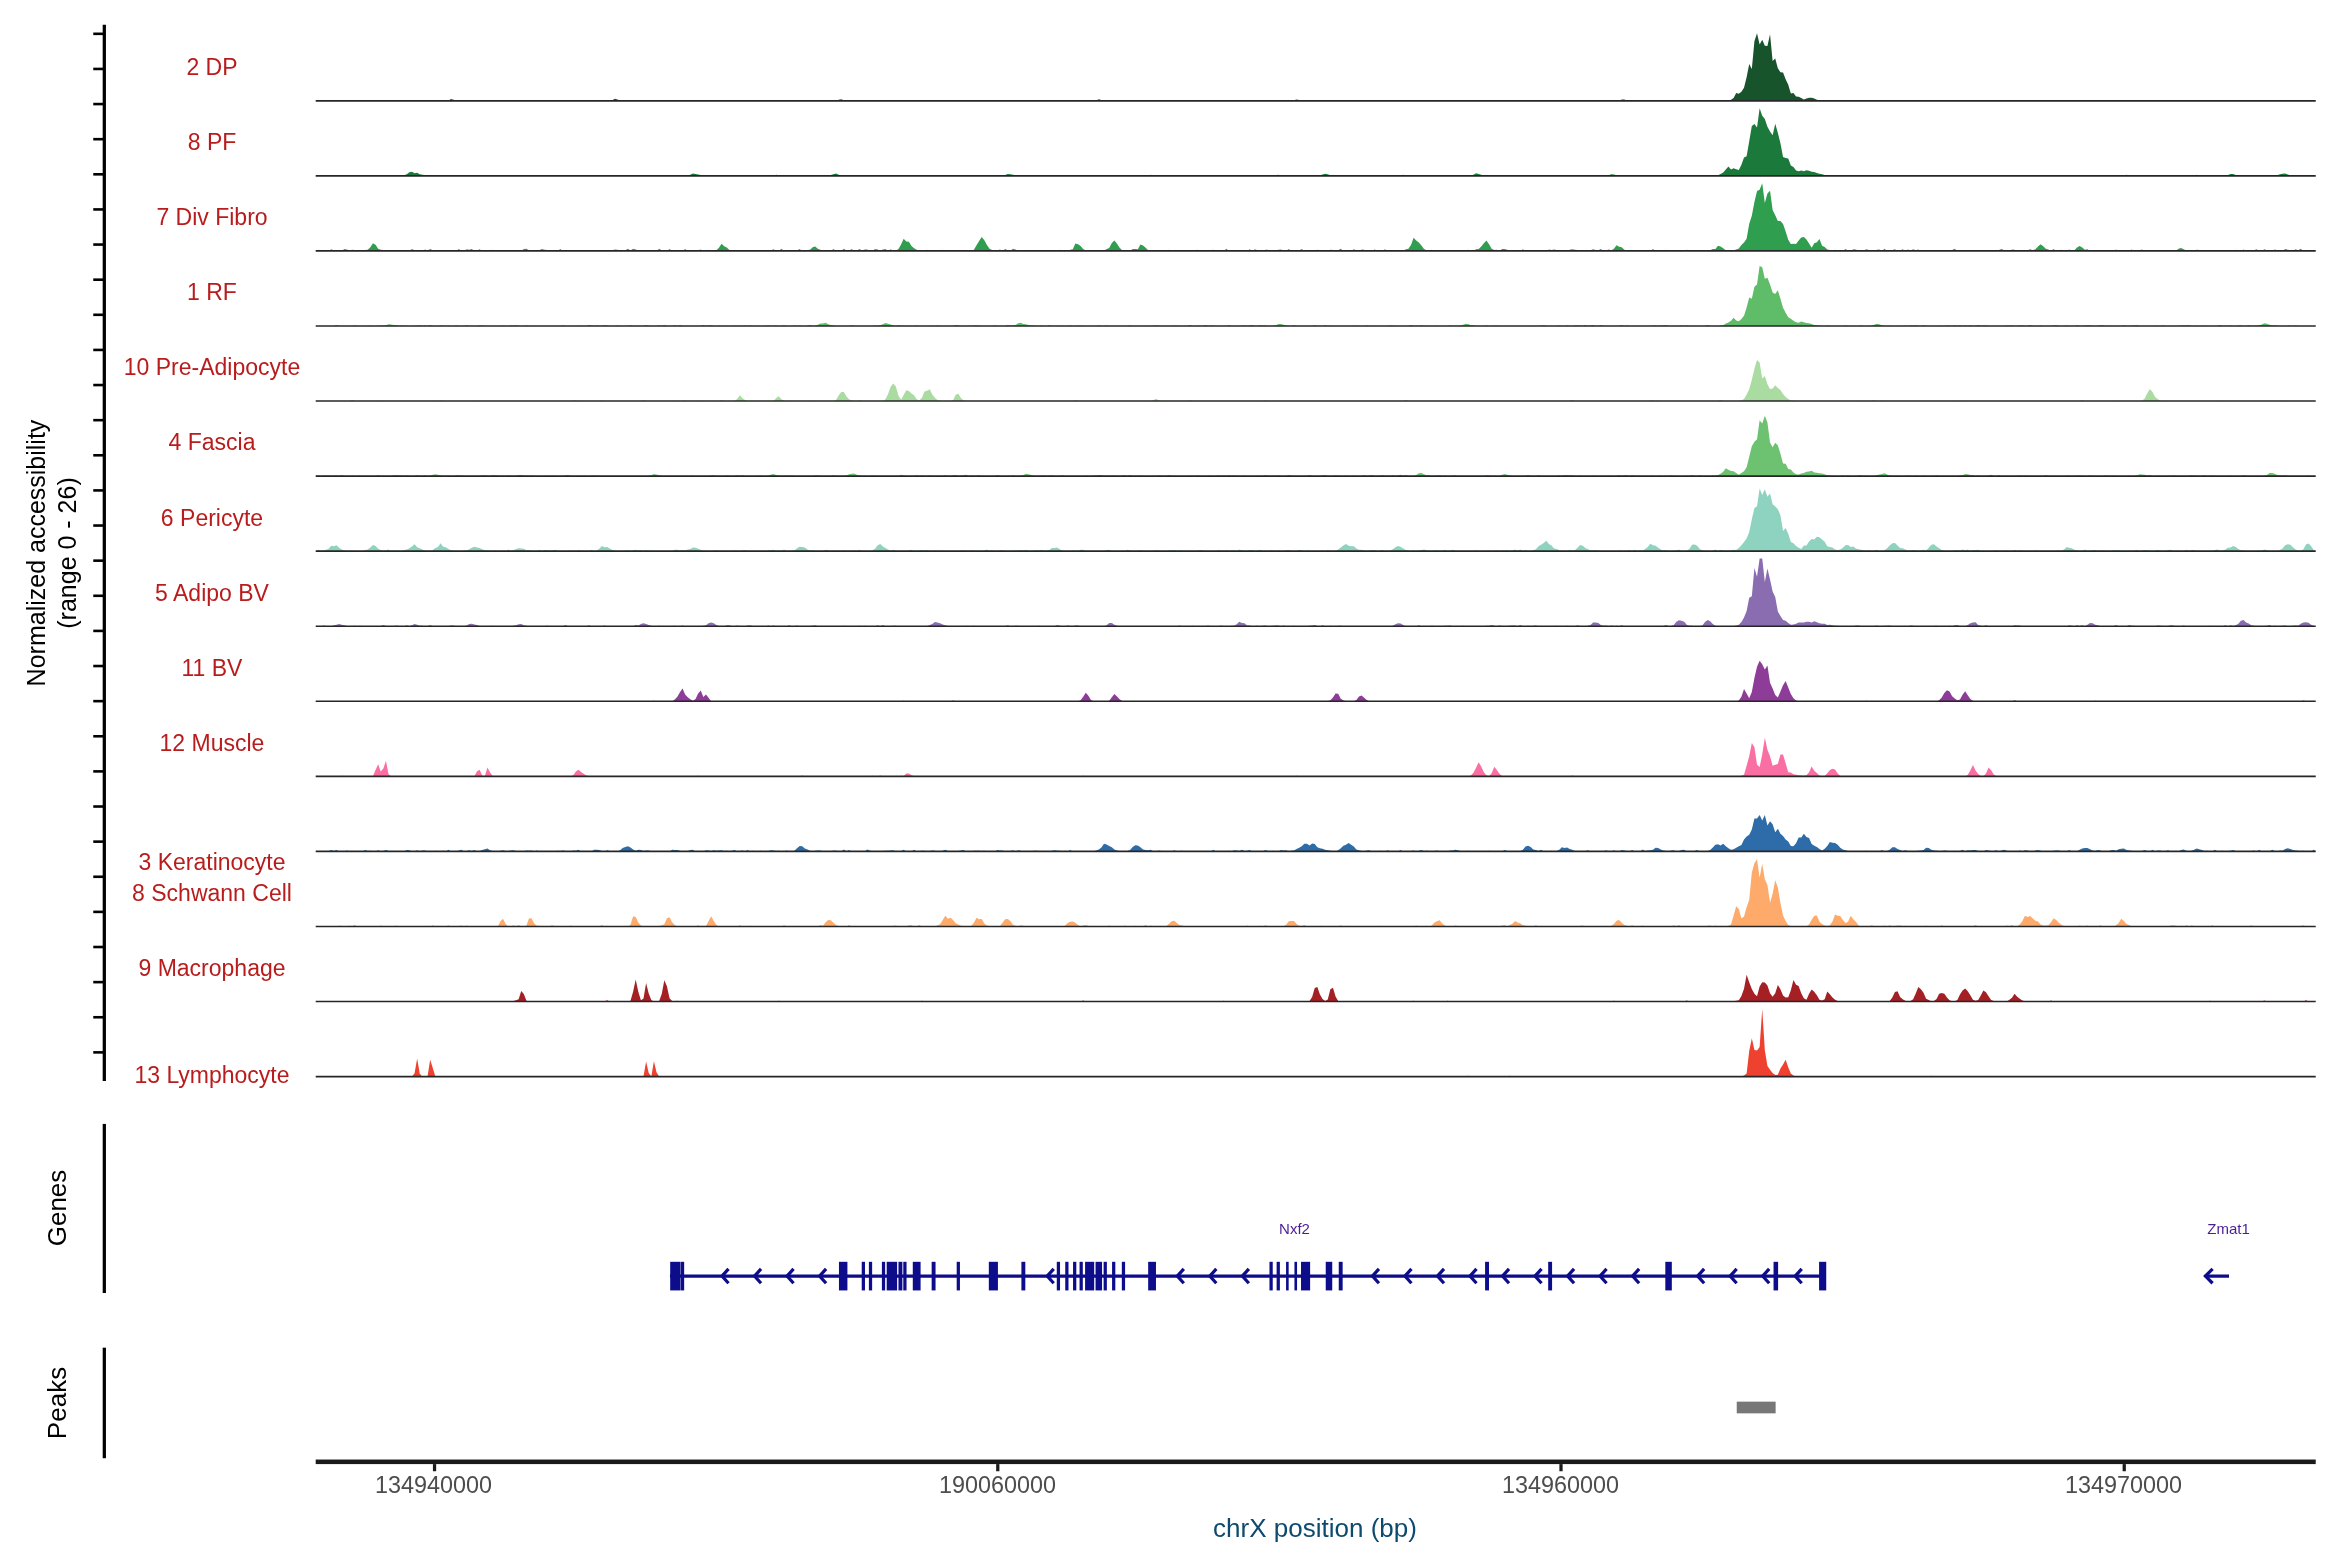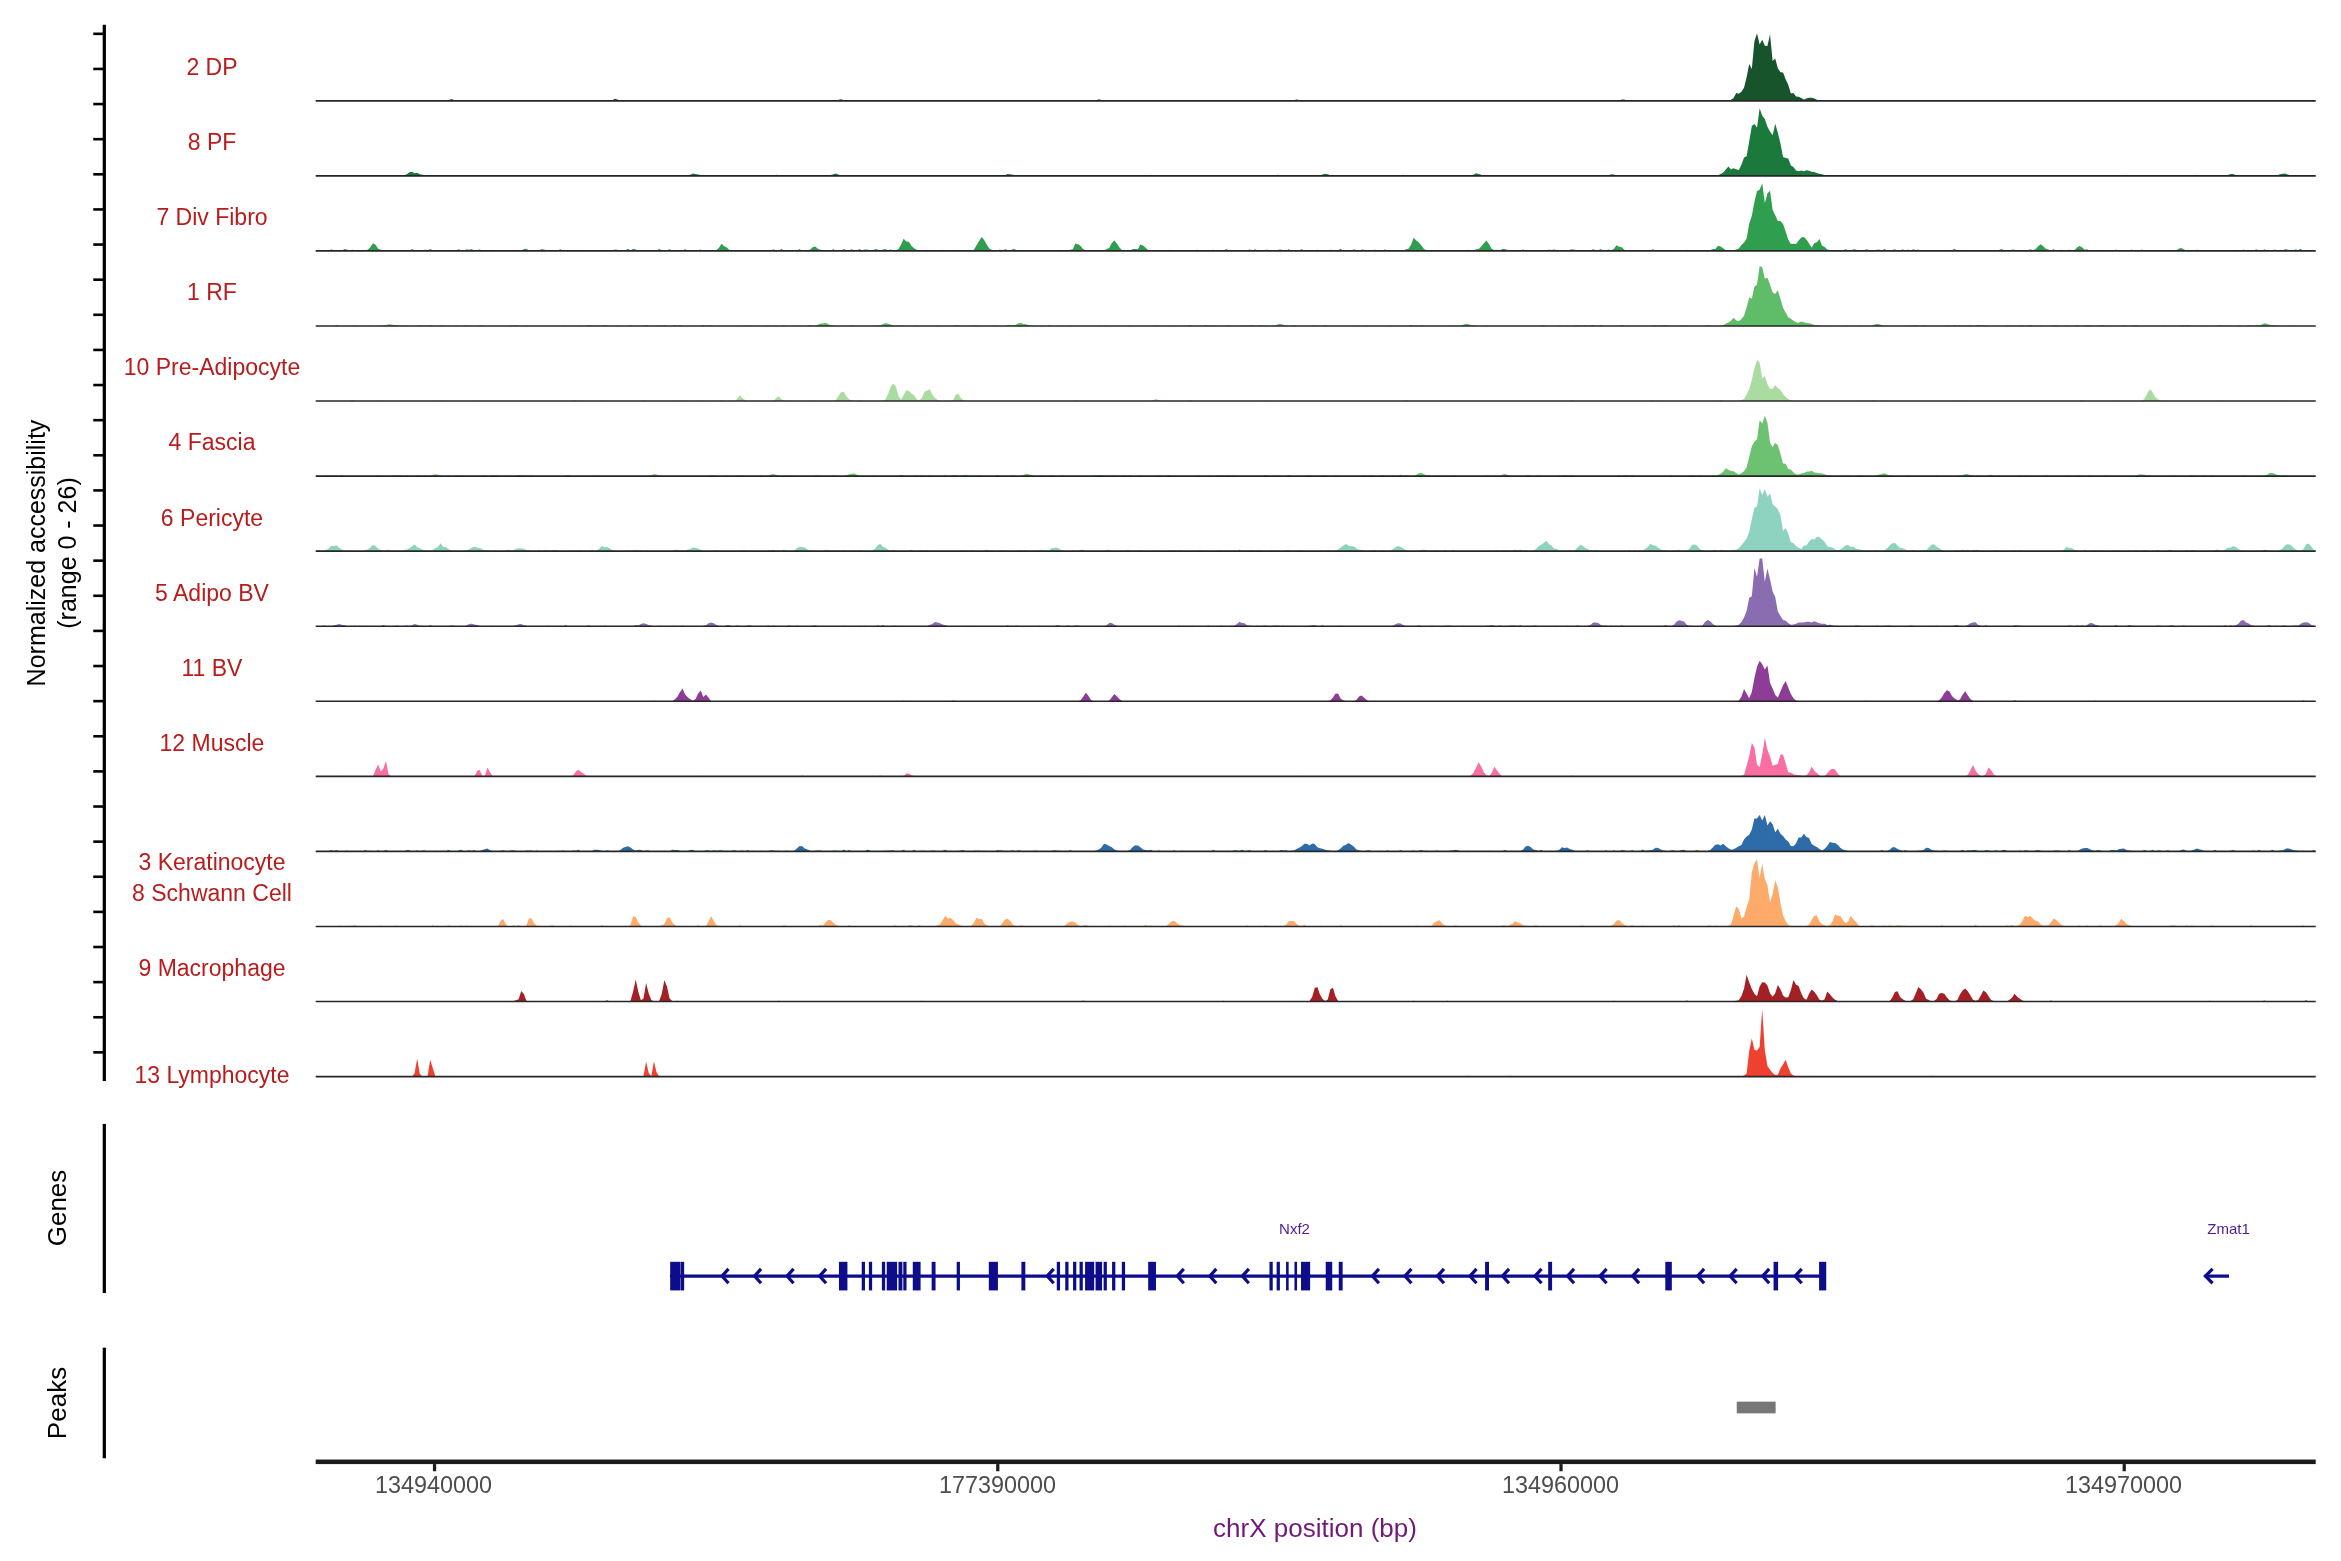--- a/index.html
+++ b/index.html
@@ -11,21 +11,21 @@
   .vlabel{position:absolute;white-space:nowrap;text-align:center;color:#000;
     transform:translate(-50%,-50%) rotate(-90deg);}
   #y-axis-label{left:52px;top:553px;font-size:25px;line-height:31px;}
   #genes-label{left:57px;top:1208px;font-size:26px;}
   #peaks-label{left:57px;top:1403px;font-size:26px;}
   .gene-label{position:absolute;top:1220px;width:195px;margin-left:-98px;text-align:center;
     font-size:15px;color:#4c1d95;white-space:nowrap;}
   .xtick-label{position:absolute;top:1472px;width:195px;margin-left:-98px;text-align:center;
     font-size:23.4px;color:#4d4d4d;white-space:nowrap;}
   #x-axis-title{position:absolute;top:1513px;left:1120px;width:390px;text-align:center;
-    font-size:26px;color:#701a75;}
+    font-size:26px;color:#0c4a6e;}
   .ylab-line{display:block;}
 </style>
 </head>
 <body>
 
 <div id="figure">
 
   <svg id="canvas" width="2342" height="1561" viewBox="0 0 3600 2400">
       <line x1="160" y1="38" x2="160" y2="1662" stroke="#000" stroke-width="5"></line>
       <line x1="143" y1="52" x2="160" y2="52" stroke="#000" stroke-width="4"></line>
@@ -176,19 +176,19 @@
   <div class="track-label" style="top: 726px;">12 Muscle</div>
   <div class="track-label" style="top: 801px; margin-top: 44px;">3 Keratinocyte</div>
   <div class="track-label" style="top: 876px;">8 Schwann Cell</div>
   <div class="track-label" style="top: 951px;">9 Macrophage</div>
   <div class="track-label" style="top: 1058px;">13 Lymphocyte</div>
 
   <div class="gene-label" id="gene-label-0" style="left: 1295px;">Nxf2</div>
   <div class="gene-label" id="gene-label-1" style="left: 2229px;">Zmat1</div>
 
   <div class="xtick-label" id="xtick-0" style="left: 434px; text-align: center;">134940000</div>
-  <div class="xtick-label" id="xtick-1" style="left: 998px;">177390000</div>
+  <div class="xtick-label" id="xtick-1" style="left: 998px;">190060000</div>
   <div class="xtick-label" id="xtick-2" style="left: 1561px;">134960000</div>
   <div class="xtick-label" id="xtick-3" style="left: 2124px;">134970000</div>
 
   <div id="x-axis-title">chrX position (bp)</div>
 </div>
 
 
 </body></html>

